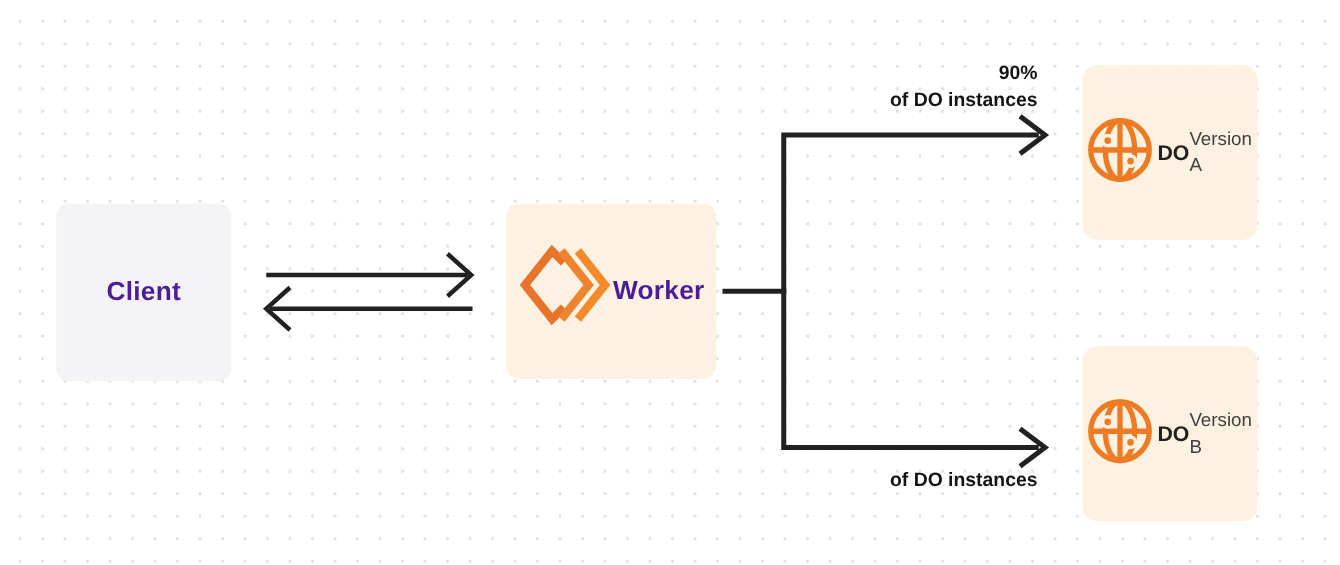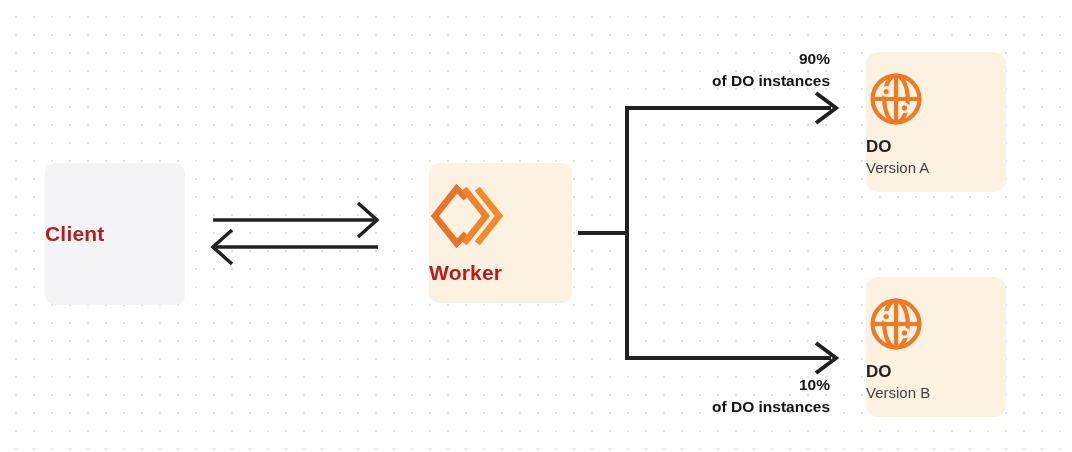--- a/index.html
+++ b/index.html
@@ -27,47 +27,46 @@
   .edges-layer path {
     fill: none;
     stroke: #212121;
     stroke-linejoin: miter;
     stroke-linecap: butt;
   }
   .node {
     position: absolute;
     border-radius: 10px;
     display: flex;
-    flex-direction: column;
-    align-items: flex-start;
+    flex-direction: row;
+    align-items: center;
     justify-content: center;
   }
   .node-client {
     left: 45px; top: 163px;
     width: 140px; height: 142px;
     background: #f4f4f6;
   }
   .node-worker {
     left: 405px; top: 163px;
-    width: 143px; height: 140px;
+    width: 168px; height: 140px;
     background: #fdf1e2;
-    margin-left: 24px;
   }
   .node-do {
     left: 866px;
     width: 140px; height: 140px;
     background: #fdf1e2;
     border-radius: 12px;
   }
   .node-do-a { top: 52px; }
   .node-do-b { top: 277px; }
   .node-label {
     font-size: 21px;
     font-weight: 700;
-    color: #b91c1c;
+    color: #4c1d95;
     letter-spacing: 0.2px;
   }
   .worker-icon-wrap { margin-top: 2px; margin-bottom: 13px; line-height: 0; }
   .globe-icon-wrap { margin-top: 2px; margin-bottom: 7px; line-height: 0; }
   .do-title {
     font-size: 17px;
     font-weight: 700;
     color: #23211e;
     line-height: 21px;
   }
@@ -163,17 +162,16 @@
     <span class="do-title">DO</span>
     <span class="do-subtitle">Version B</span>
   </div>
 
   <div class="edge-label edge-label-top">
     <div>90%</div>
     <div>of DO instances</div>
   </div>
 
   <div class="edge-label edge-label-bottom">
-    <div>10%</div>
     <div>of DO instances</div>
   </div>
 
 </div>
 
 </body></html>

